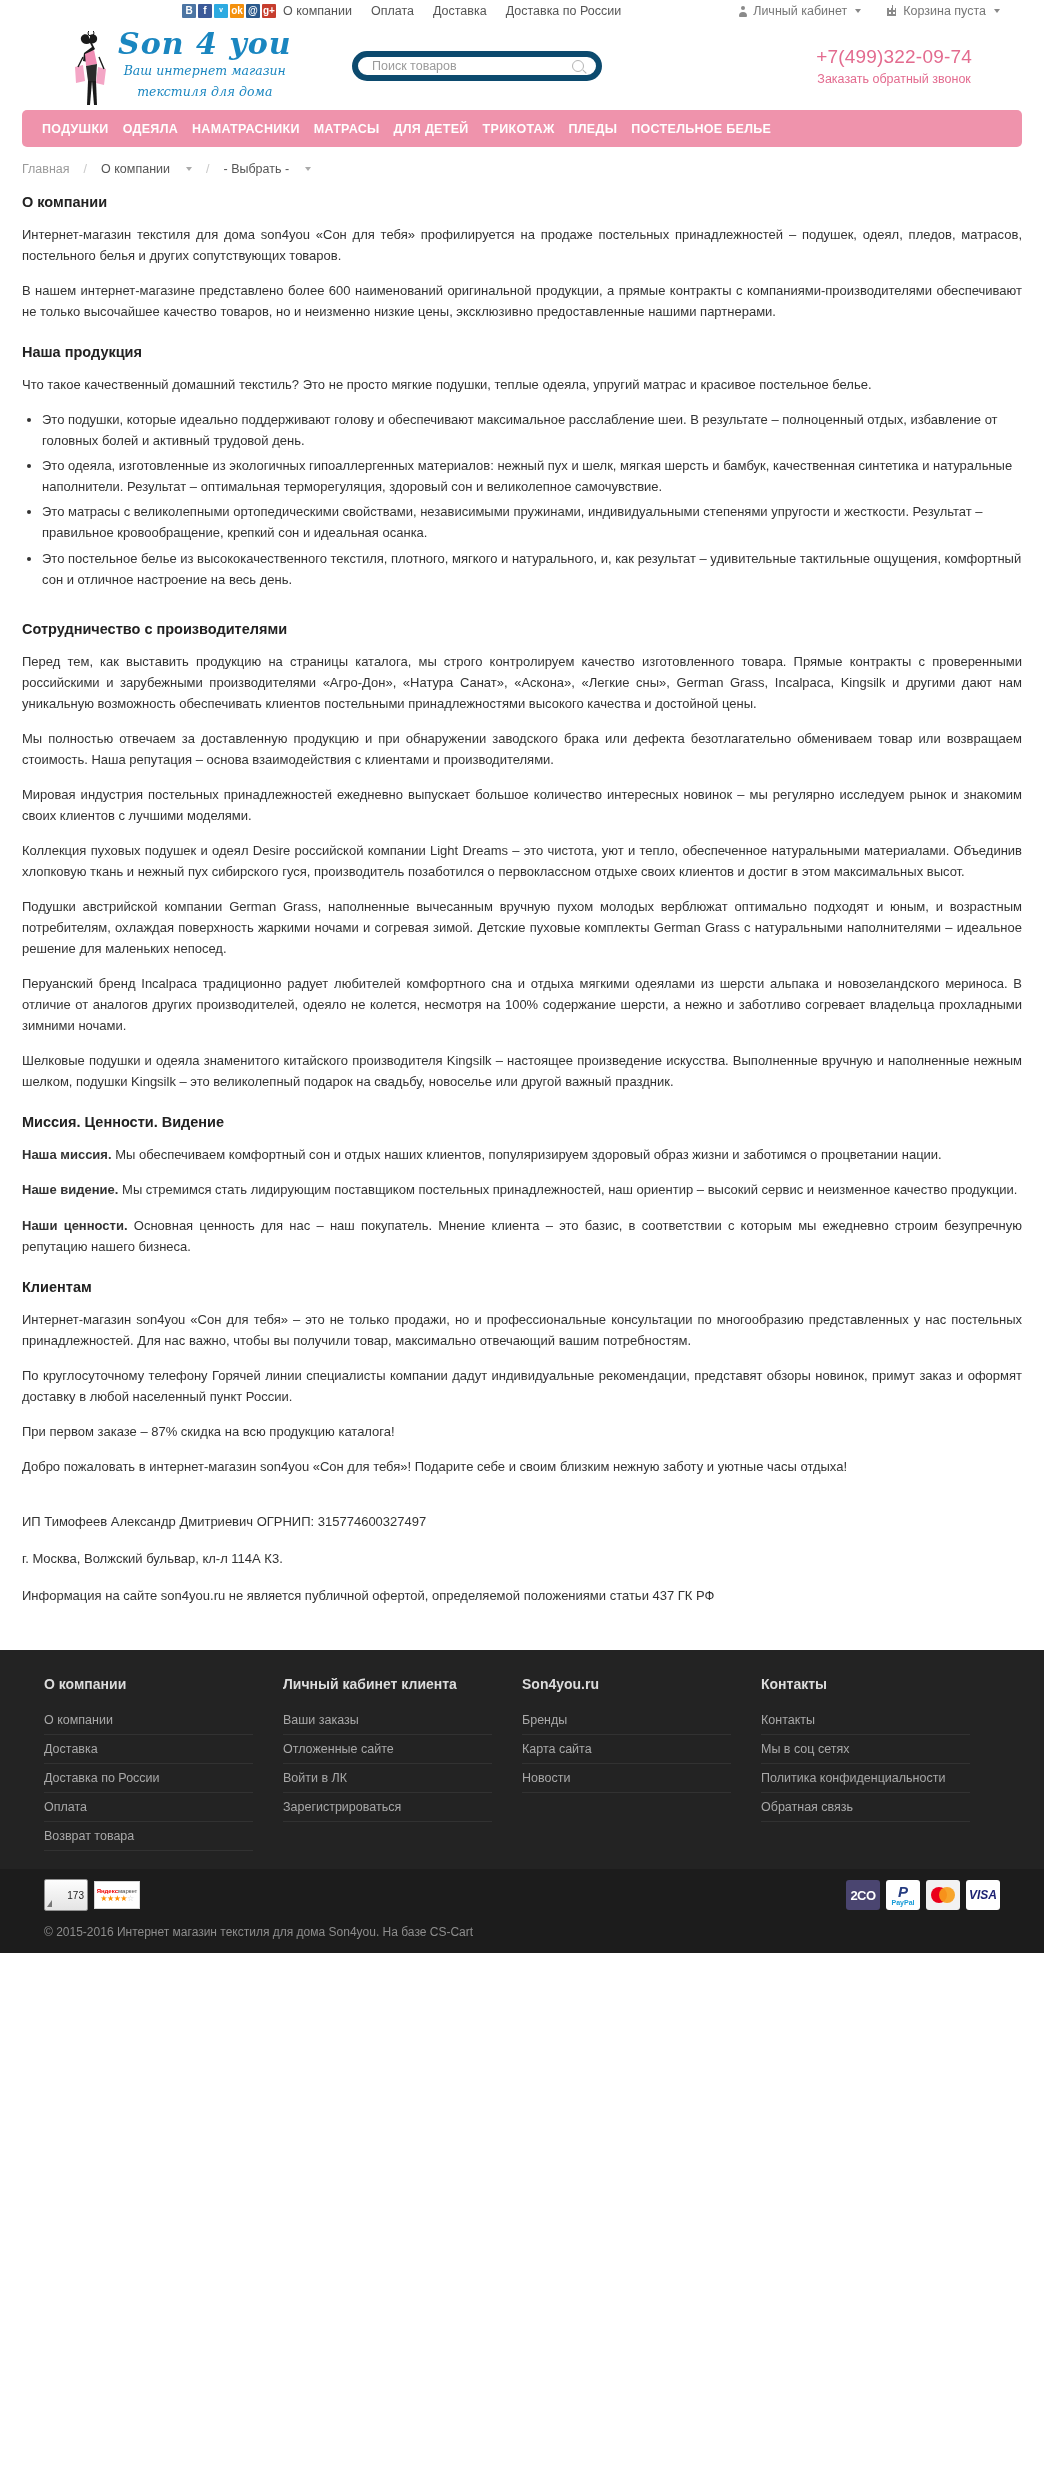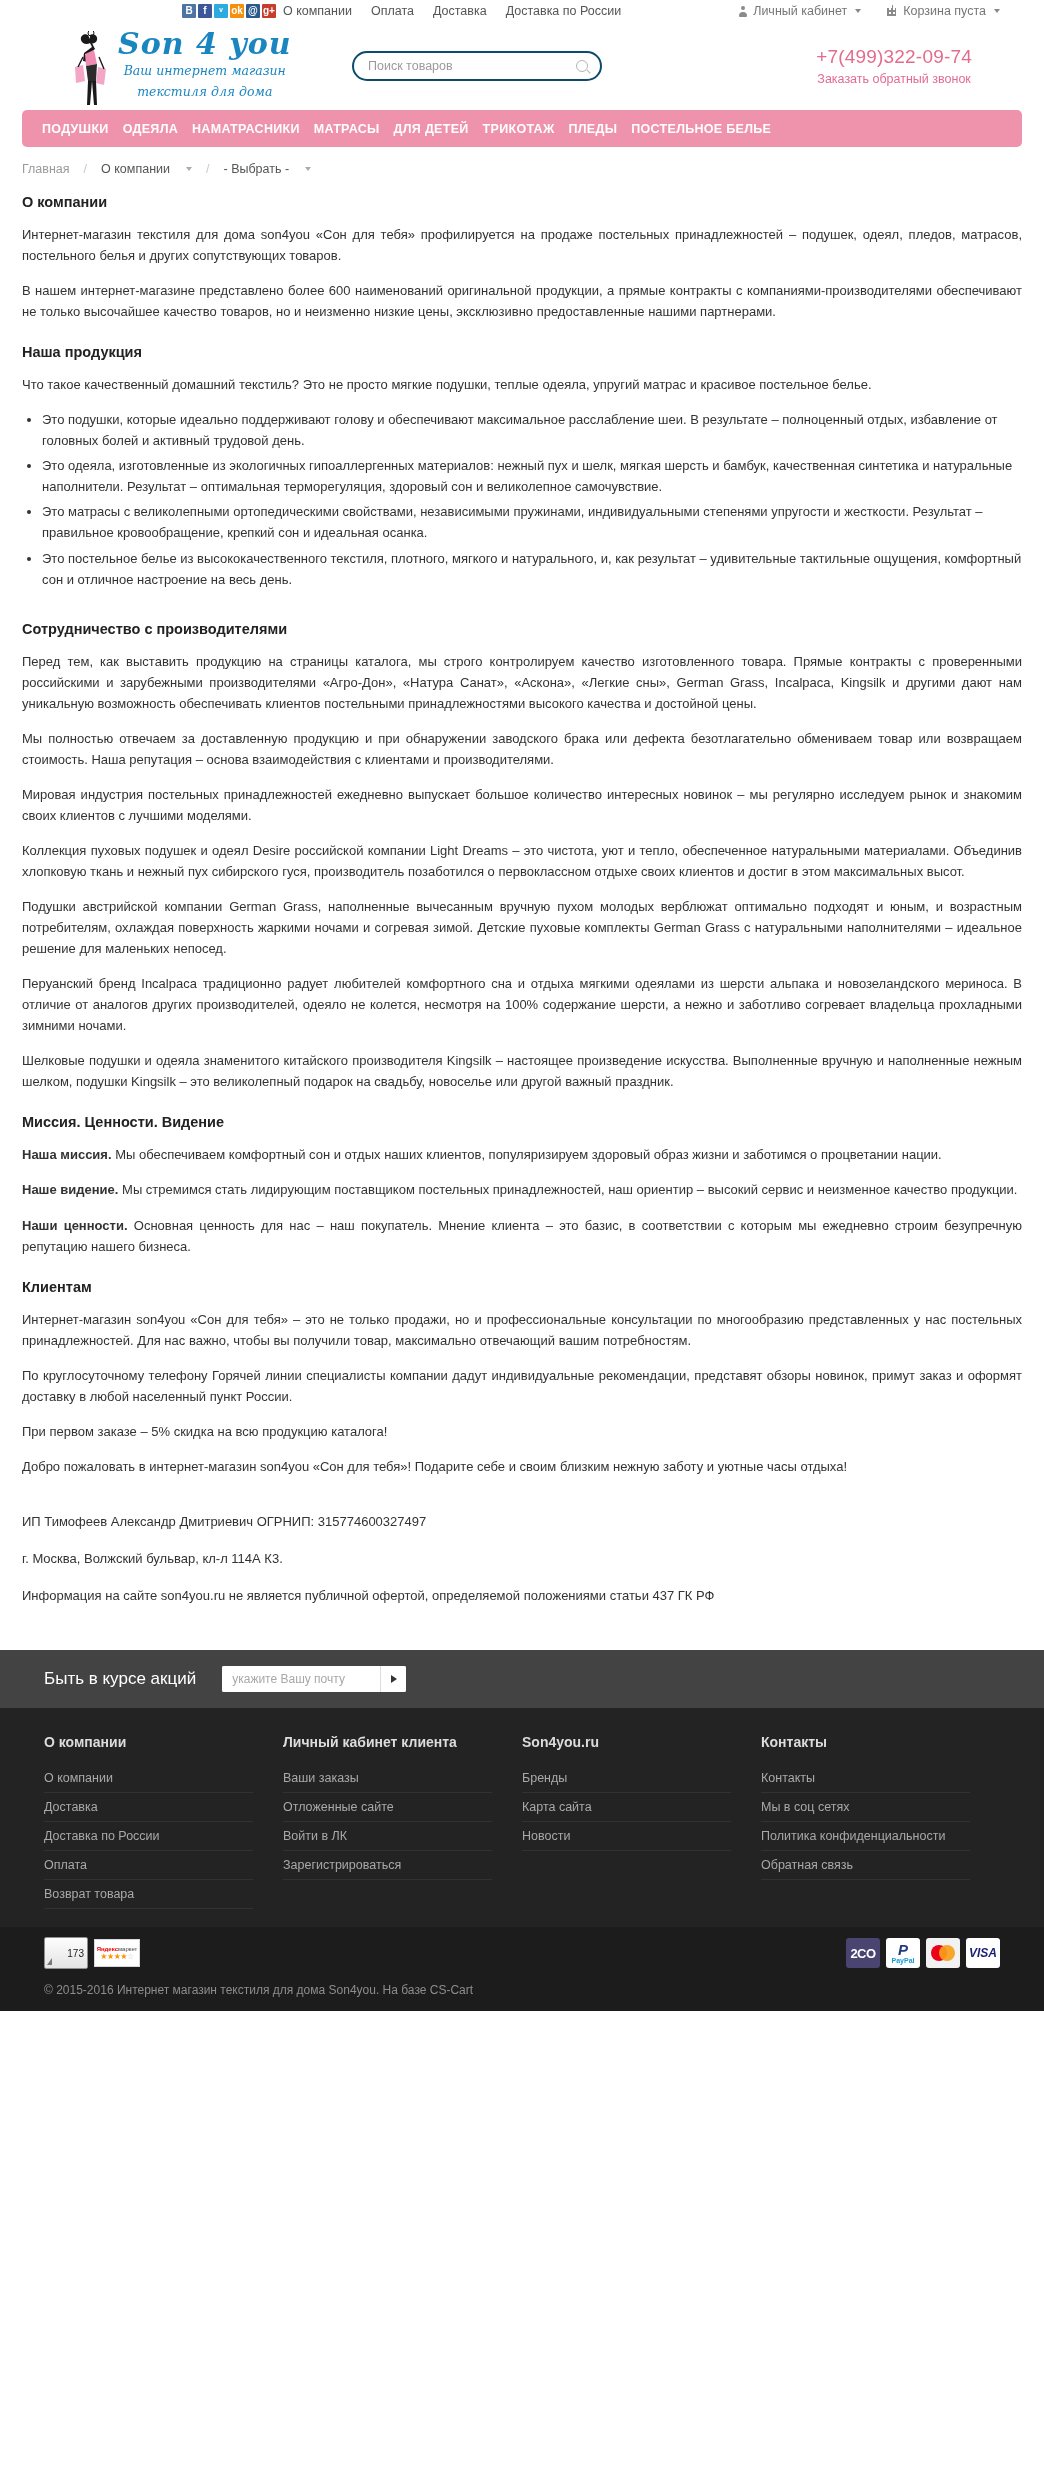--- a/index.html
+++ b/index.html
@@ -57,21 +57,21 @@
   .logo-text { margin-left:4px; padding-top:4px; }
   .logo-main {
     font-family:"DejaVu Serif", serif; font-style:italic; font-weight:bold;
     font-size:30px; color:#1a86c0; letter-spacing:1px; line-height:1;
   }
   .logo-sub {
     font-family:"DejaVu Serif", serif; font-style:italic;
     font-size:12.5px; color:#1a86c0; line-height:1.45; margin-top:3px; text-align:center;
   }
   .searchbox {
-    width:250px; height:30px; border:2px solid #0c4a6e; border-radius:16px;
+    width:250px; height:30px; border:6px solid #0c4a6e; border-radius:16px;
     display:flex; align-items:center; padding:0 12px; margin-left:8px; background:#fff;
   }
   .searchbox input {
     border:none; outline:none; flex:1; font-size:12.5px; color:#555;
     font-family:"Liberation Sans", sans-serif; background:transparent;
   }
   .searchbox input::placeholder { color:#9a9a9a; }
   .mag { width:12px; height:12px; border:1.4px solid #b4b4b4; border-radius:50%;
     position:relative; flex:none; }
   .mag::after { content:""; position:absolute; width:1.4px; height:5px; background:#b4b4b4;
@@ -299,41 +299,30 @@
     <p>Шелковые подушки и одеяла знаменитого китайского производителя Kingsilk – настоящее произведение искусства. Выполненные вручную и наполненные нежным шелком, подушки Kingsilk – это великолепный подарок на свадьбу, новоселье или другой важный праздник.</p>
 
     <h2>Миссия. Ценности. Видение</h2>
     <p><b>Наша миссия.</b><span> Мы обеспечиваем комфортный сон и отдых наших клиентов, популяризируем здоровый образ жизни и заботимся о процветании нации.</span></p>
     <p><b>Наше видение.</b><span> Мы стремимся стать лидирующим поставщиком постельных принадлежностей, наш ориентир – высокий сервис и неизменное качество продукции.</span></p>
     <p><b>Наши ценности.</b><span> Основная ценность для нас – наш покупатель. Мнение клиента – это базис, в соответствии с которым мы ежедневно строим безупречную репутацию нашего бизнеса.</span></p>
 
     <h2>Клиентам</h2>
     <p>Интернет-магазин son4you «Сон для тебя» – это не только продажи, но и профессиональные консультации по многообразию представленных у нас постельных принадлежностей. Для нас важно, чтобы вы получили товар, максимально отвечающий вашим потребностям.</p>
     <p>По круглосуточному телефону Горячей линии специалисты компании дадут индивидуальные рекомендации, представят обзоры новинок, примут заказ и оформят доставку в любой населенный пункт России.</p>
-    <p>При первом заказе – 5% скидка на всю продукцию каталога!</p>
+    <p>При первом заказе – 87% скидка на всю продукцию каталога!</p>
     <p>Добро пожаловать в интернет-магазин son4you «Сон для тебя»! Подарите себе и своим близким нежную заботу и уютные часы отдыха!</p>
 
     <div class="legal">
       <p>ИП Тимофеев Александр Дмитриевич ОГРНИП: 315774600327497</p>
       <p>г. Москва, Волжский бульвар, кл-л 114А К3.</p>
       <p>Информация на сайте son4you.ru не является публичной офертой, определяемой положениями статьи 437 ГК РФ</p>
     </div>
   </div>
 
-  <div class="newsletter">
-    <div class="inner">
-      <div class="nl-title">Быть в курсе акций</div>
-      <div class="nl-form">
-        <input type="text" placeholder="укажите Вашу почту" style="">
-        <button class="nl-btn">
-          <i></i>
-        </button>
-      </div>
-    </div>
-  </div>
 
   <div class="footer">
     <div class="inner">
       <div class="fcols">
 
         <div class="fcol">
           <h3>О компании</h3>
           <a>О компании</a>
           <a>Доставка</a>
           <a>Доставка по России</a>

